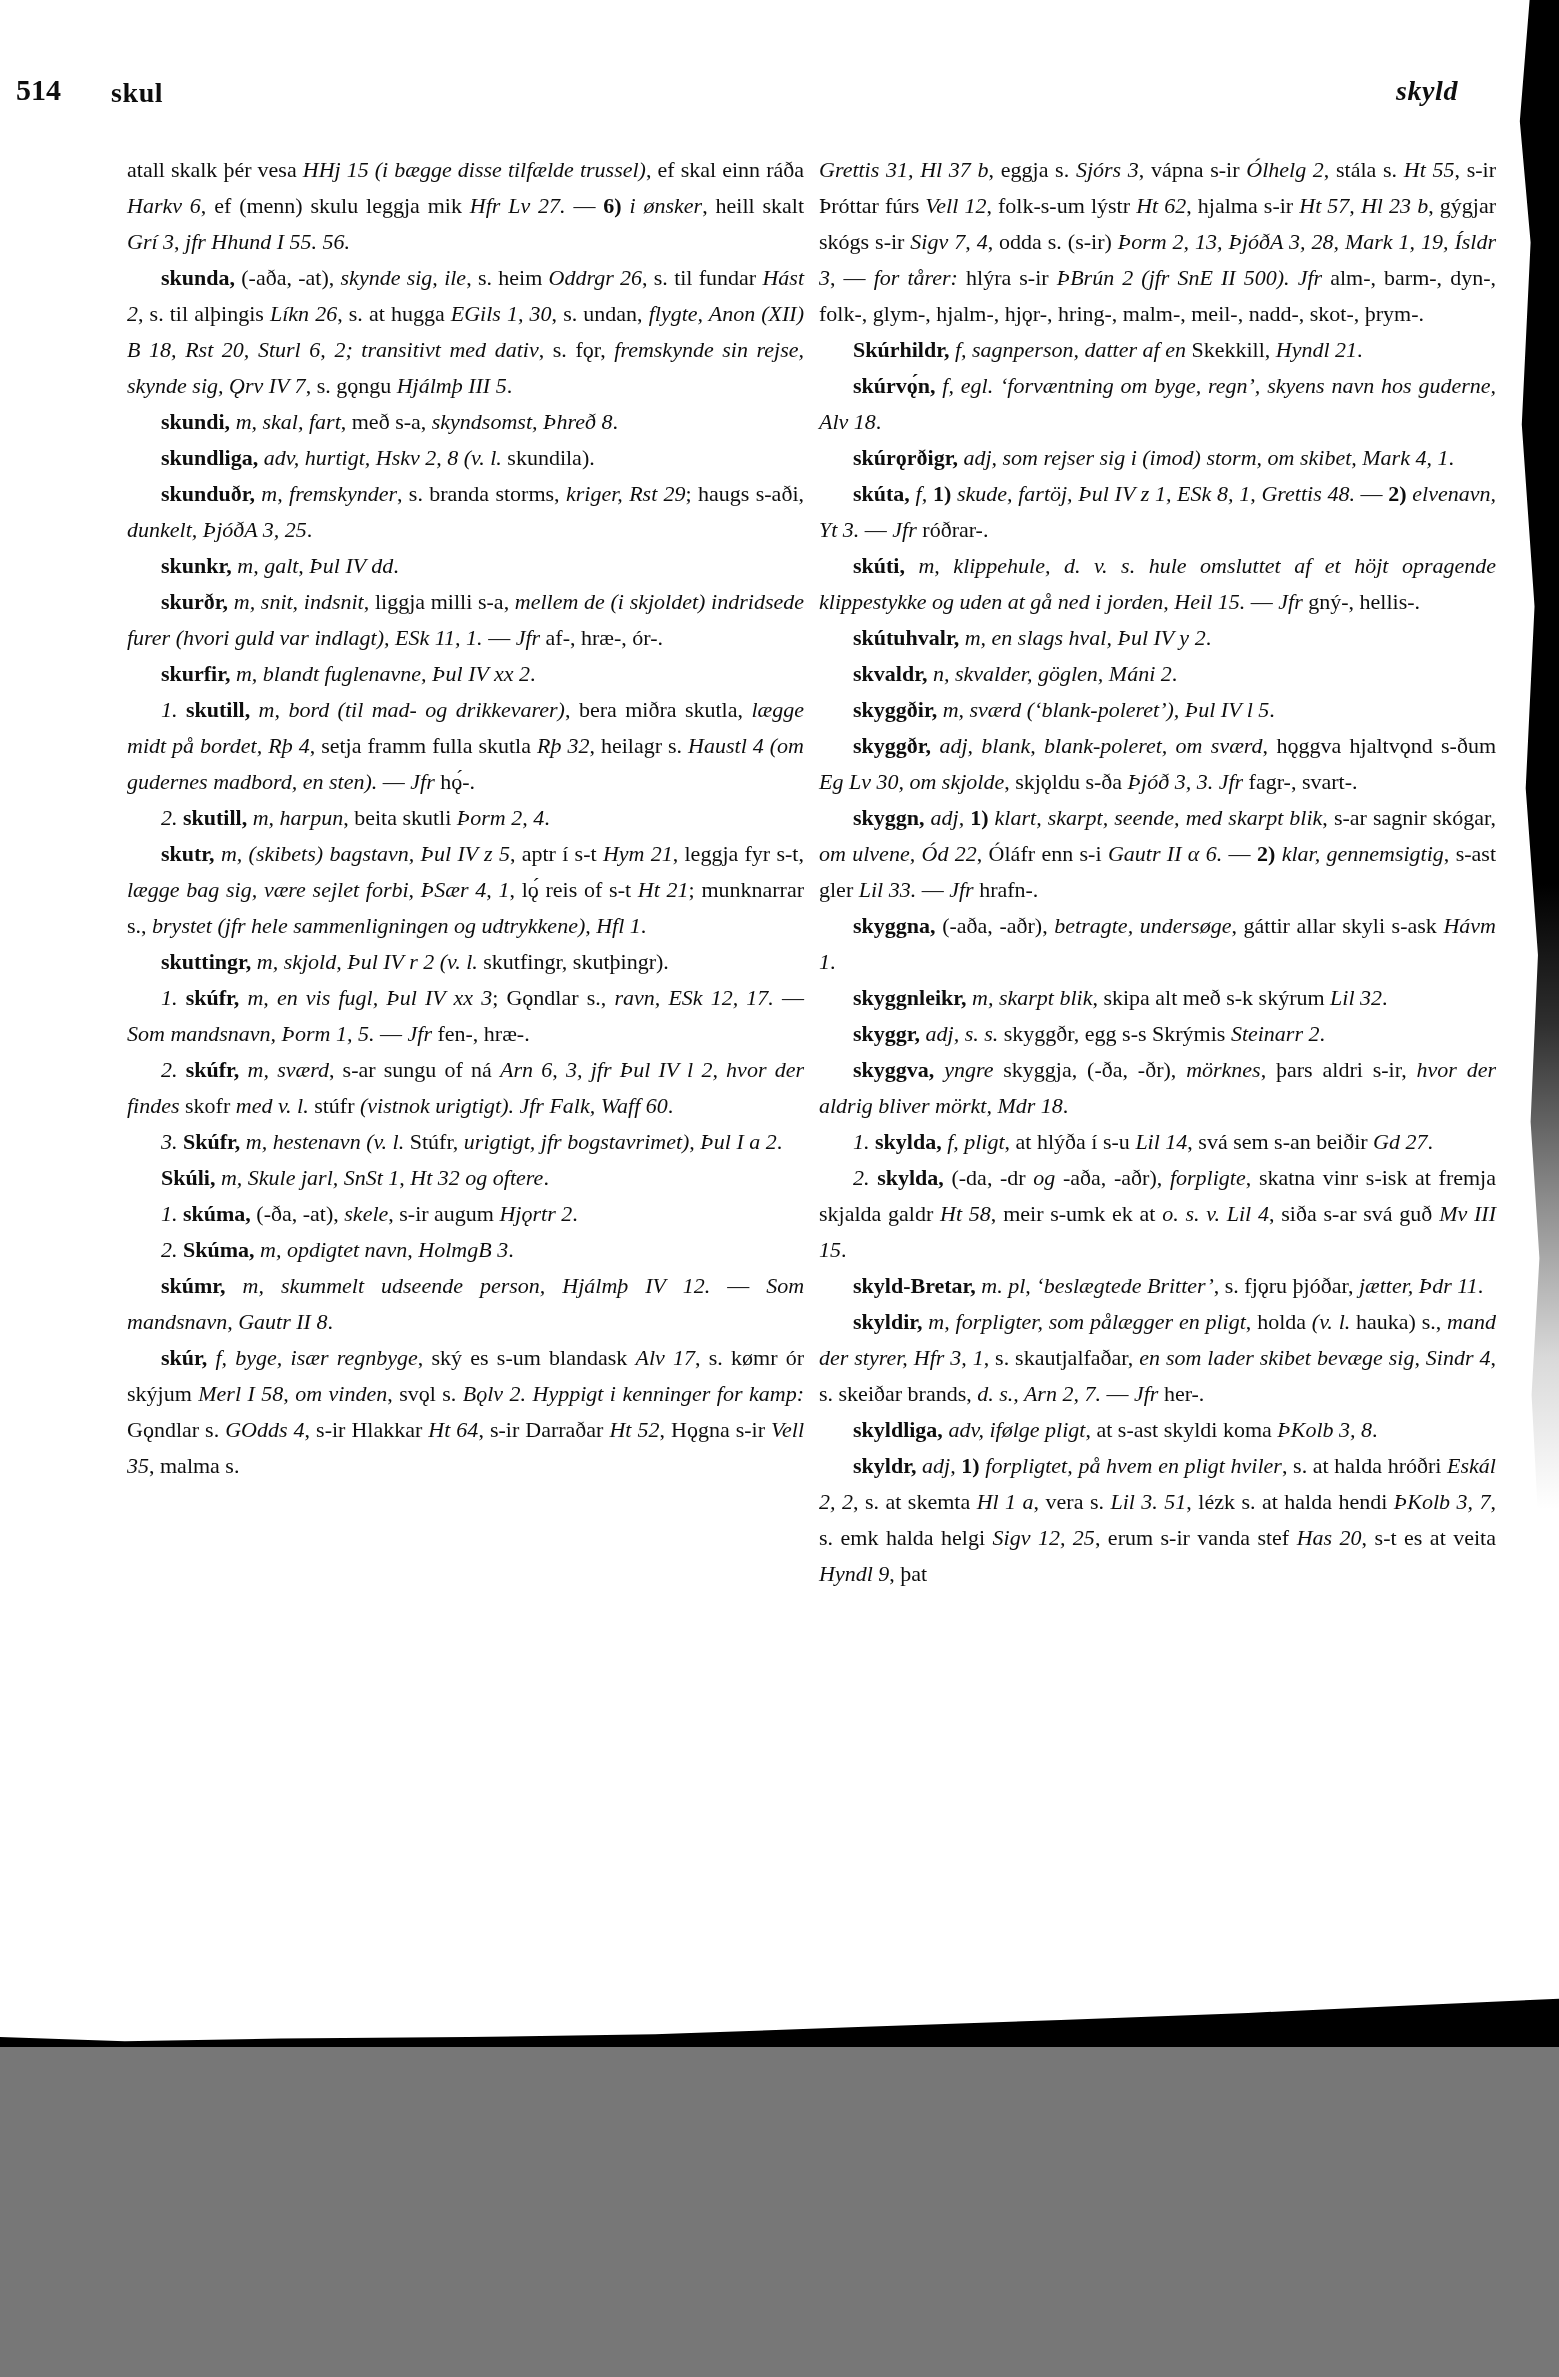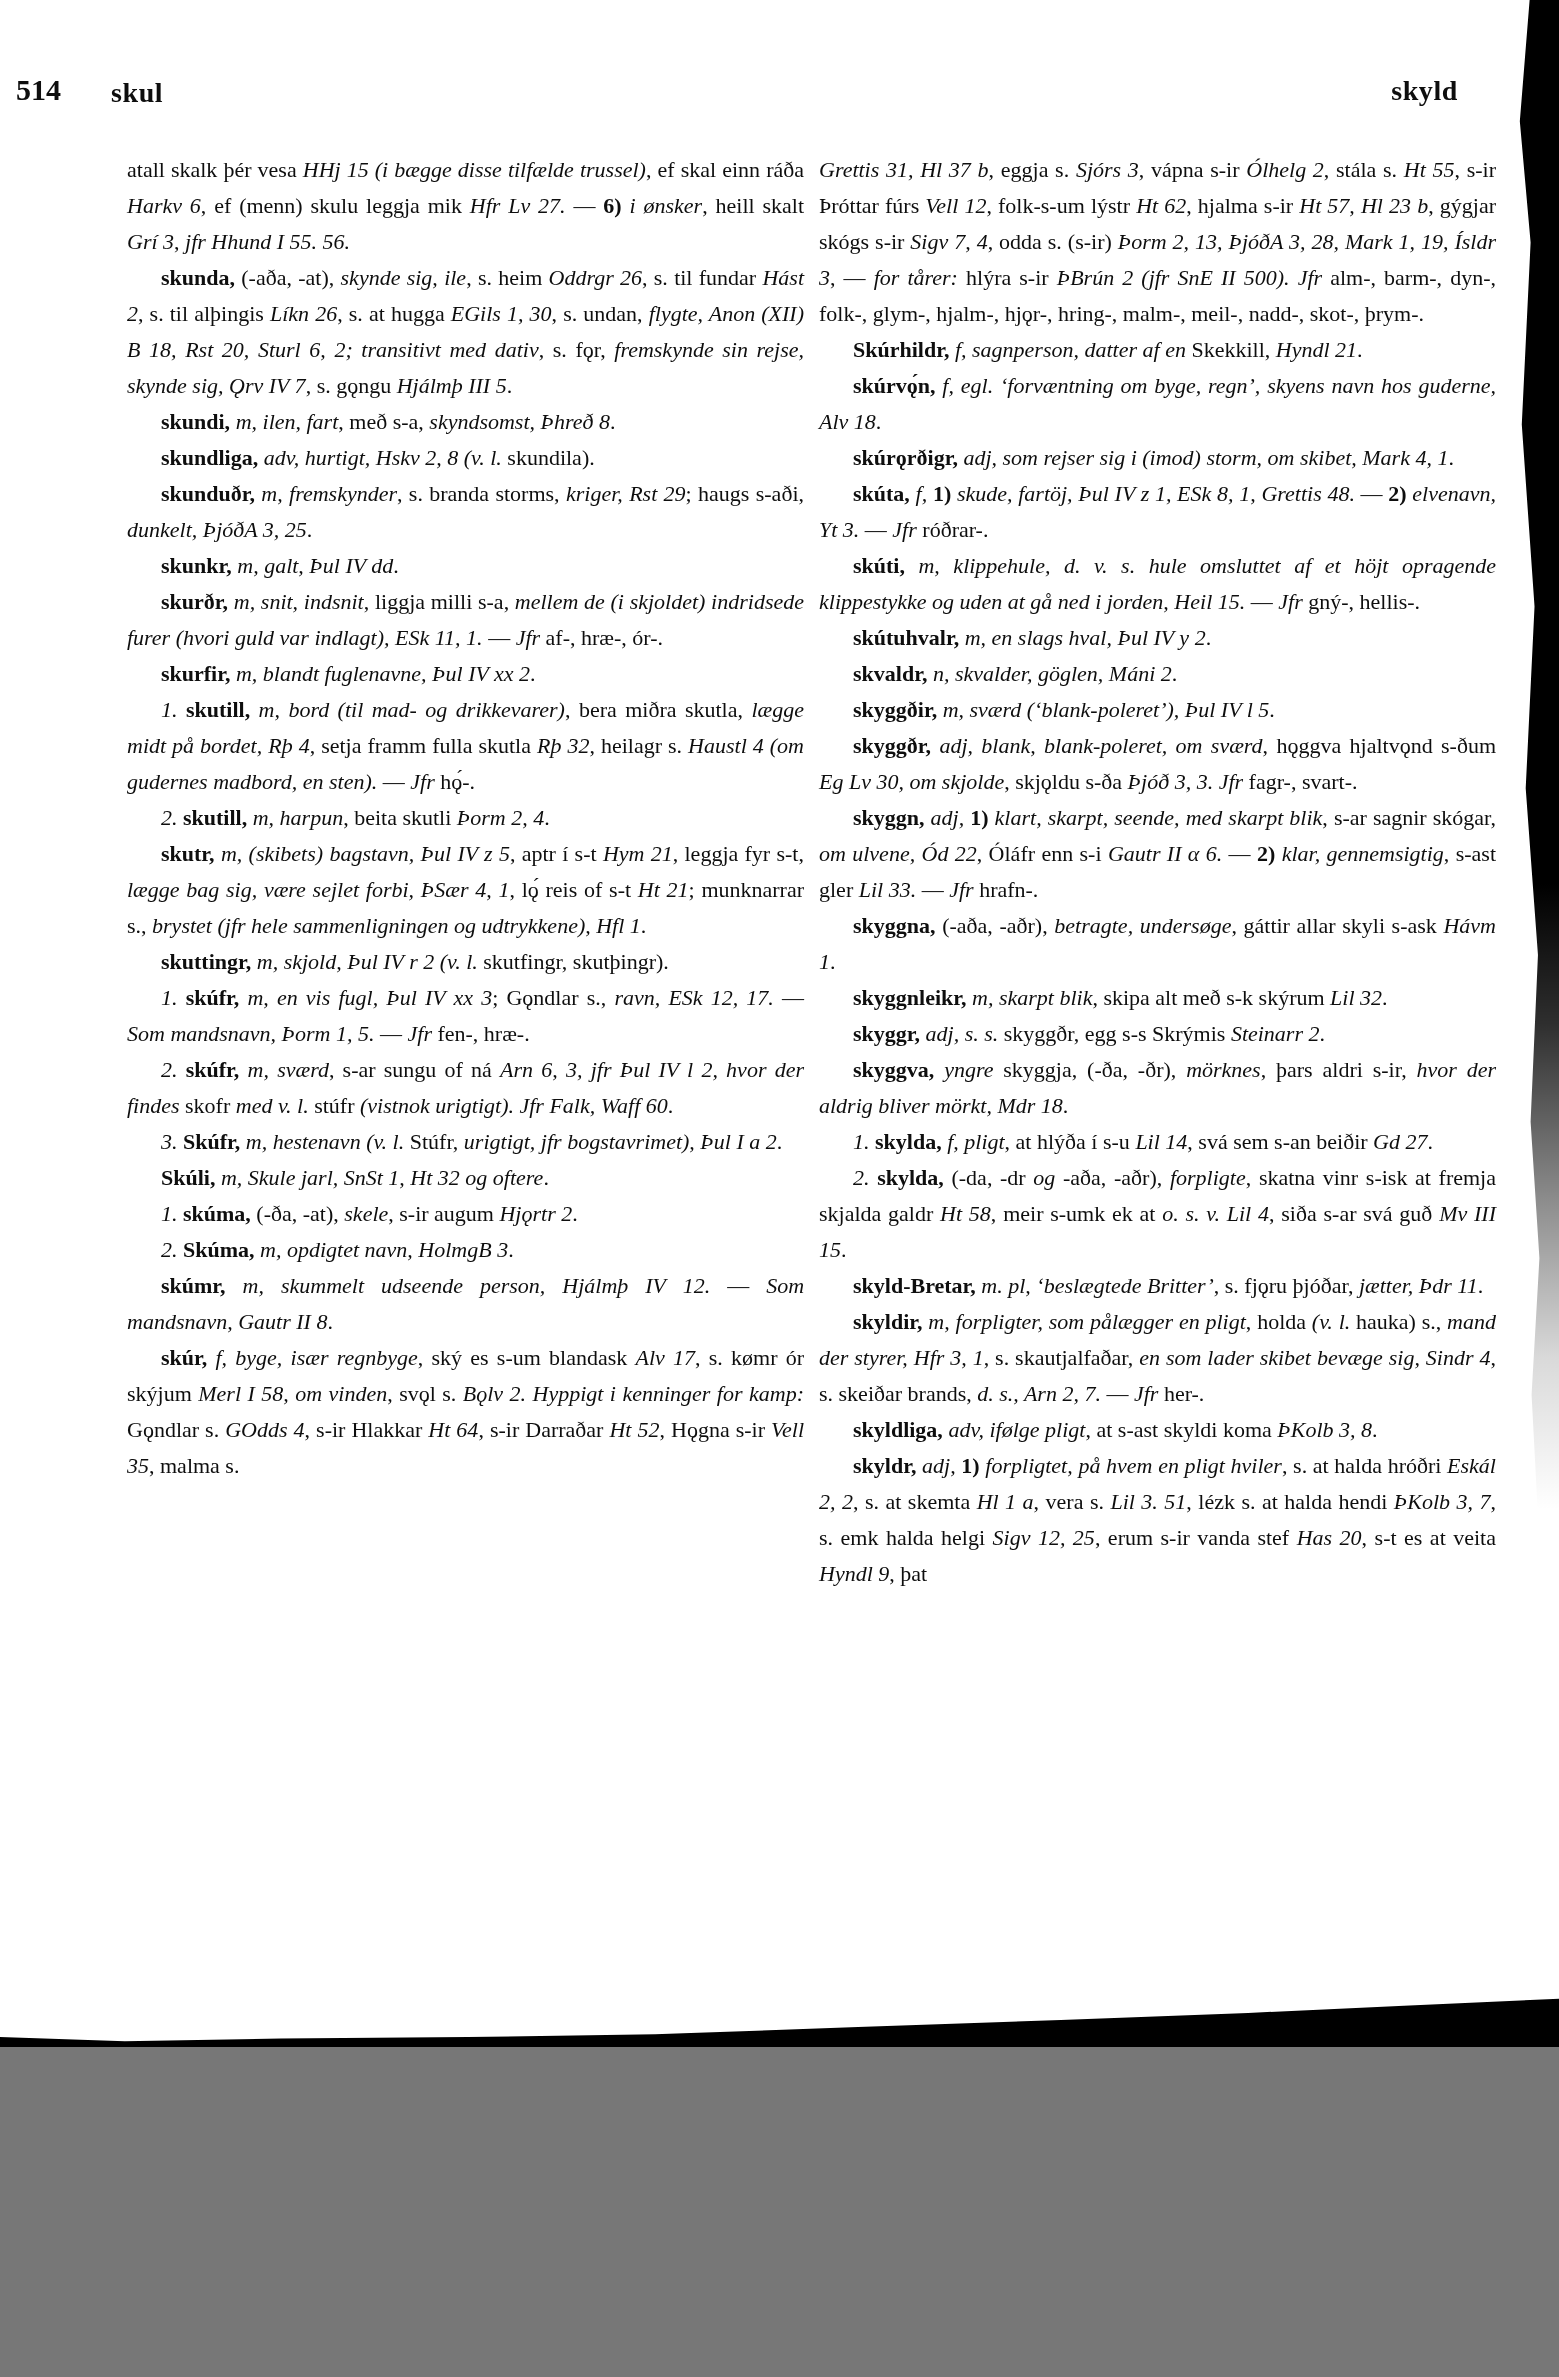--- a/index.html
+++ b/index.html
@@ -1,20 +1,20 @@
 <!DOCTYPE html>
 <html style="font-size:10px"><head>
 <meta charset="utf-8">
 <style>
   html,body{margin:0;padding:0;background:#777;}
   .page{position:relative;width:1560px;height:2047px;background:#ffffff;overflow:hidden;
         font-family:"Liberation Serif","DejaVu Serif",serif;color:#0e0e0e;}
   .hdr-left{position:absolute;left:111px;top:77px;font-size:28px;font-weight:700;letter-spacing:0.6px;}
   .hdr-page{position:absolute;left:16px;top:73px;width:1560px;font-size:30px;font-weight:600;}
-  .hdr-right{position:absolute;right:102px;top:75px;font-size:28px;font-weight:700;letter-spacing:0.6px;}
+  .hdr-right{position:absolute;right:102px;top:75px;font-size:28px;font-weight:700;letter-spacing:0.6px;font-style:italic;}
   .col{position:absolute;top:152px;width:677px;font-size:22px;line-height:36px;
        text-align:justify;text-justify:inter-word;margin-left:16px;}
   .col-left{left:111px;}
   .col-right{left:803px;}
   .col p{margin:0;padding:0;}
   .col p.indent{text-indent:34px;}
   .hw{font-weight:700;}
   .it{font-style:italic;}
   .rm{font-style:normal;}
   .edge-band{position:absolute;top:0;right:0;width:49px;height:1516px;
@@ -34,21 +34,21 @@
 <body>
 
 <div class="page">
   <span class="hdr-left">skul</span>
   <span class="hdr-page">514</span>
   <span class="hdr-right">skyld</span>
 
   <div class="col col-left" id="col-left">
       <p class=""><span class="rm">atall skalk þér vesa </span><span class="it">HHj 15 (i bægge disse tilfælde trussel)</span><span class="rm">, ef skal einn ráða </span><span class="it">Harkv 6</span><span class="rm">, ef (menn) skulu leggja mik </span><span class="it">Hfr Lv 27.</span><span class="rm"> — </span><span class="hw">6)</span><span class="it"> i ønsker</span><span class="rm">, heill skalt </span><span class="it">Grí 3</span><span class="rm">, </span><span class="it">jfr Hhund I 55. 56.</span></p>
       <p class="indent"><span class="hw">skunda,</span><span class="rm"> (-aða, -at), </span><span class="it">skynde sig, ile</span><span class="rm">, s. heim </span><span class="it">Oddrgr 26</span><span class="rm">, s. til fundar </span><span class="it">Hást 2</span><span class="rm">, s. til alþingis </span><span class="it">Líkn 26</span><span class="rm">, s. at hugga </span><span class="it">EGils 1, 30</span><span class="rm">, s. undan, </span><span class="it">flygte, Anon (XII) B 18, Rst 20, Sturl 6, 2; transitivt med dativ</span><span class="rm">, s. fǫr, </span><span class="it">fremskynde sin rejse, skynde sig, Ǫrv IV 7</span><span class="rm">, s. gǫngu </span><span class="it">Hjálmþ III 5</span><span class="rm">.</span></p>
-      <p class="indent"><span class="hw">skundi,</span><span class="it"> m, ilen, fart</span><span class="rm">, með s-a, </span><span class="it">skyndsomst, Þhreð 8</span><span class="rm">.</span></p>
+      <p class="indent"><span class="hw">skundi,</span><span class="it"> m, skal, fart</span><span class="rm">, með s-a, </span><span class="it">skyndsomst, Þhreð 8</span><span class="rm">.</span></p>
       <p class="indent"><span class="hw">skundliga,</span><span class="it"> adv, hurtigt, Hskv 2, 8 (v. l.</span><span class="rm"> skundila).</span></p>
       <p class="indent"><span class="hw">skunduðr,</span><span class="it"> m, fremskynder</span><span class="rm">, s. branda storms, </span><span class="it">kriger, Rst 29</span><span class="rm">; haugs s-aði, </span><span class="it">dunkelt, ÞjóðA 3, 25</span><span class="rm">.</span></p>
       <p class="indent"><span class="hw">skunkr,</span><span class="it"> m, galt, Þul IV dd</span><span class="rm">.</span></p>
       <p class="indent"><span class="hw">skurðr,</span><span class="it"> m, snit, indsnit</span><span class="rm">, liggja milli s-a, </span><span class="it">mellem de (i skjoldet) indridsede furer (hvori guld var indlagt), ESk 11, 1.</span><span class="rm"> — </span><span class="it">Jfr</span><span class="rm"> af-, hræ-, ór-.</span></p>
       <p class="indent"><span class="hw">skurfir,</span><span class="it"> m, blandt fuglenavne, Þul IV xx 2</span><span class="rm">.</span></p>
       <p class="indent"><span class="it">1. </span><span class="hw">skutill,</span><span class="it"> m, bord (til mad- og drikkevarer)</span><span class="rm">, bera miðra skutla, </span><span class="it">lægge midt på bordet, Rþ 4</span><span class="rm">, setja framm fulla skutla </span><span class="it">Rþ 32</span><span class="rm">, heilagr s. </span><span class="it">Haustl 4 (om gudernes madbord, en sten).</span><span class="rm"> — </span><span class="it">Jfr</span><span class="rm"> hǫ́-.</span></p>
       <p class="indent"><span class="it">2. </span><span class="hw">skutill,</span><span class="it"> m, harpun</span><span class="rm">, beita skutli </span><span class="it">Þorm 2, 4</span><span class="rm">.</span></p>
       <p class="indent"><span class="hw">skutr,</span><span class="it"> m, (skibets) bagstavn, Þul IV z 5</span><span class="rm">, aptr í s-t </span><span class="it">Hym 21</span><span class="rm">, leggja fyr s-t, </span><span class="it">lægge bag sig, være sejlet forbi, ÞSær 4, 1</span><span class="rm">, lǫ́ reis of s-t </span><span class="it">Ht 21</span><span class="rm">; munknarrar s., </span><span class="it">brystet (jfr hele sammenligningen og udtrykkene), Hfl 1</span><span class="rm">.</span></p>
       <p class="indent"><span class="hw">skuttingr,</span><span class="it"> m, skjold, Þul IV r 2 (v. l.</span><span class="rm"> skutfingr, skutþingr).</span></p>
       <p class="indent"><span class="it">1. </span><span class="hw">skúfr,</span><span class="it"> m, en vis fugl, Þul IV xx 3</span><span class="rm">; Gǫndlar s., </span><span class="it">ravn, ESk 12, 17.</span><span class="rm"> — </span><span class="it">Som mandsnavn, Þorm 1, 5.</span><span class="rm"> — </span><span class="it">Jfr</span><span class="rm"> fen-, hræ-.</span></p>

